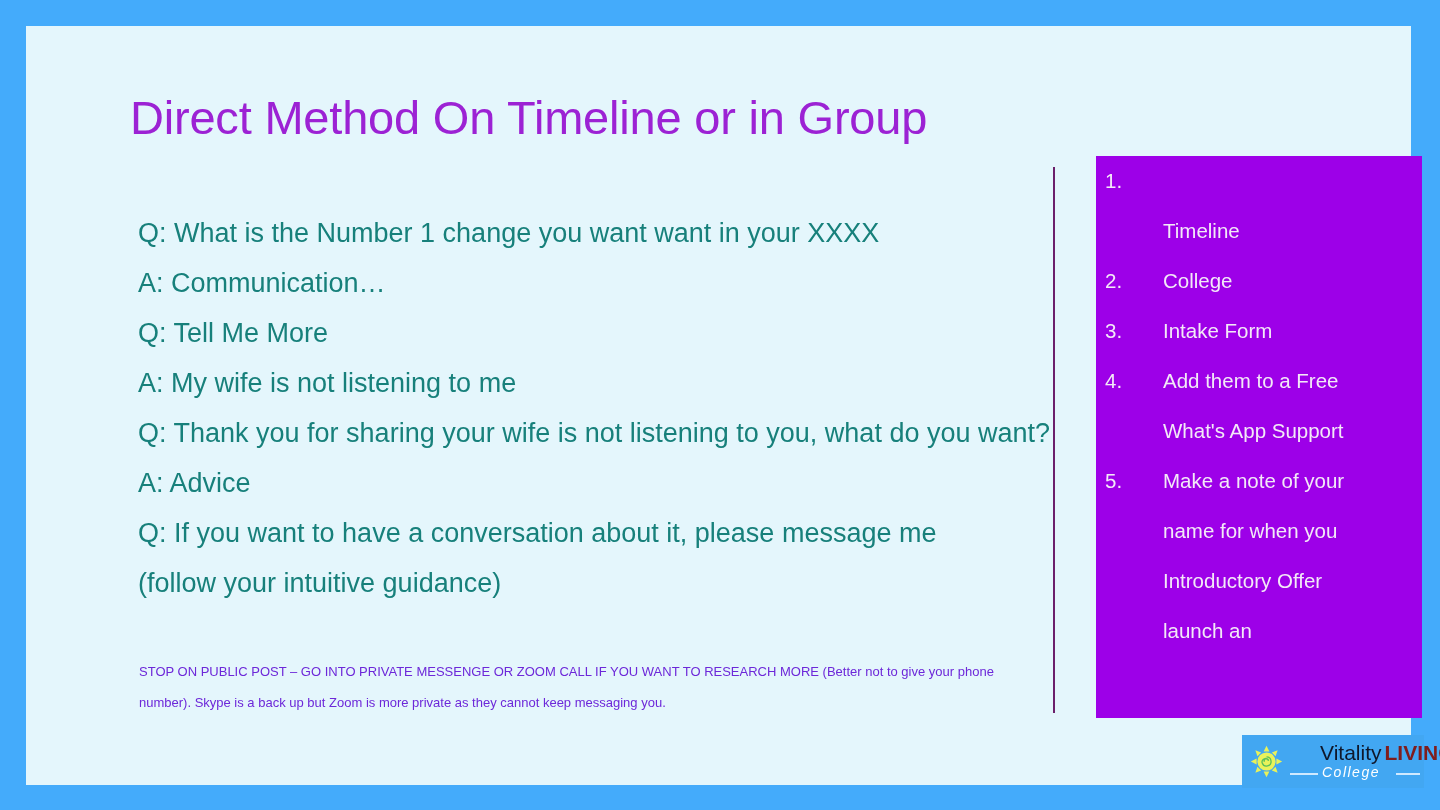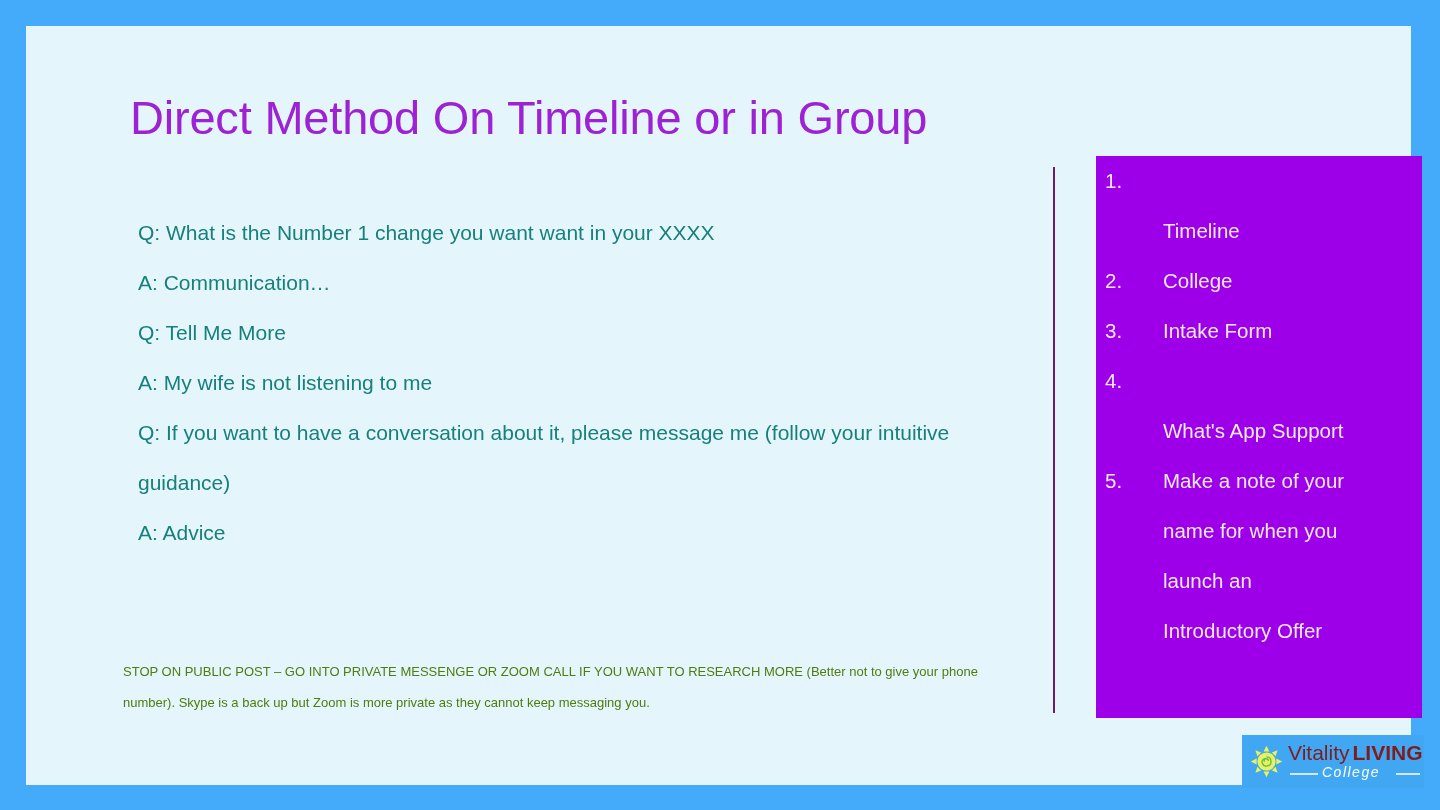--- a/index.html
+++ b/index.html
@@ -46,35 +46,35 @@
 
   
   #dialogue-column {
     position: absolute;
     left: 112px;
     top: 182px;
     width: 900px;
   }
   .dialogue-line {
     color: #17807b;
-    font-size: 21px;
+    font-size: 27px;
     line-height: 50px;
     white-space: nowrap;
   }
   .dialogue-line.wrapped {
     white-space: normal;
     width: 880px;
   }
 
   #footnote {
     position: absolute;
-    left: 97px;
+    left: 113px;
     top: 630px;
     width: 890px;
-    color: #4d7c0f;
+    color: #6d28d9;
     font-size: 13px;
     line-height: 31px;
   }
 
   
   #column-divider {
     position: absolute;
     left: 1027px;
     top: 141px;
     width: 1.5px;
@@ -128,21 +128,21 @@
     height: 33px;
   }
   #logo-wordmark {
     position: absolute;
     left: 46px;
     top: 6px;
     font-size: 21px;
     line-height: 24px;
     white-space: nowrap;
   }
-  #logo-vitality { color: #7f1d1d; }
+  #logo-vitality { color: #0f172a; margin-left: 32px; }
   #logo-living { color: #7f1d1d; font-weight: bold; padding-left: 3px;}
   #logo-college-row {
     position: absolute;
     left: 46px;
     top: 29px;
     width: 128px;
     height: 20px;
   }
   #logo-college {
     position: absolute;
@@ -170,22 +170,23 @@
 
   <div id="slide-canvas">
 
     <div id="slide-title">Direct Method On Timeline or in Group</div>
 
     <div id="dialogue-column">
       <div class="dialogue-line">Q: What is the Number 1 change you want want in your XXXX</div>
       <div class="dialogue-line">A: Communication…</div>
       <div class="dialogue-line">Q: Tell Me More</div>
       <div class="dialogue-line">A: My wife is not listening to me</div>
+      <div class="dialogue-line">Q: Thank you for sharing your wife is not listening to you, what do you want?</div>
+      <div class="dialogue-line">A: Advice</div>
       <div class="dialogue-line wrapped">Q: If you want to have a conversation about it, please message me (follow your intuitive guidance)</div>
-      <div class="dialogue-line">A: Advice</div>
     </div>
 
     <div id="footnote">STOP ON PUBLIC POST – GO INTO PRIVATE MESSENGE OR ZOOM CALL IF YOU WANT TO RESEARCH MORE (Better not to give your phone number). Skype is a back up but Zoom is more private as they cannot keep messaging you.</div>
 
     <div id="column-divider"></div>
 
     <div id="list-panel">
       <div class="list-row">
         <span class="row-number">1.</span>
       </div>
@@ -196,40 +197,41 @@
       <div class="list-row">
         <span class="row-number">2.</span>
         <span class="row-text">College</span>
       </div>
       <div class="list-row">
         <span class="row-number">3.</span>
         <span class="row-text">Intake Form</span>
       </div>
       <div class="list-row">
         <span class="row-number">4.</span>
+        <span class="row-text">Add them to a  Free</span>
       </div>
       <div class="list-row">
         <span class="row-number"></span>
         <span class="row-text">What's App Support</span>
       </div>
       <div class="list-row">
         <span class="row-number">5.</span>
         <span class="row-text">Make a note of your</span>
       </div>
       <div class="list-row">
         <span class="row-number"></span>
         <span class="row-text">name for when you</span>
       </div>
       <div class="list-row">
         <span class="row-number"></span>
+        <span class="row-text">Introductory Offer</span>
+      </div>
+      <div class="list-row">
+        <span class="row-number"></span>
         <span class="row-text">launch an</span>
-      </div>
-      <div class="list-row">
-        <span class="row-number"></span>
-        <span class="row-text">Introductory Offer</span>
       </div>
     </div>
 
     <div id="logo-badge">
       <svg id="logo-sun" viewBox="0 0 40 40">
         <g fill="#e9f25a">
           <polygon points="20,1 23.5,8 16.5,8"></polygon>
           <polygon points="20,39 16.5,32 23.5,32"></polygon>
           <polygon points="1,20 8,16.5 8,23.5"></polygon>
           <polygon points="39,20 32,23.5 32,16.5"></polygon>

